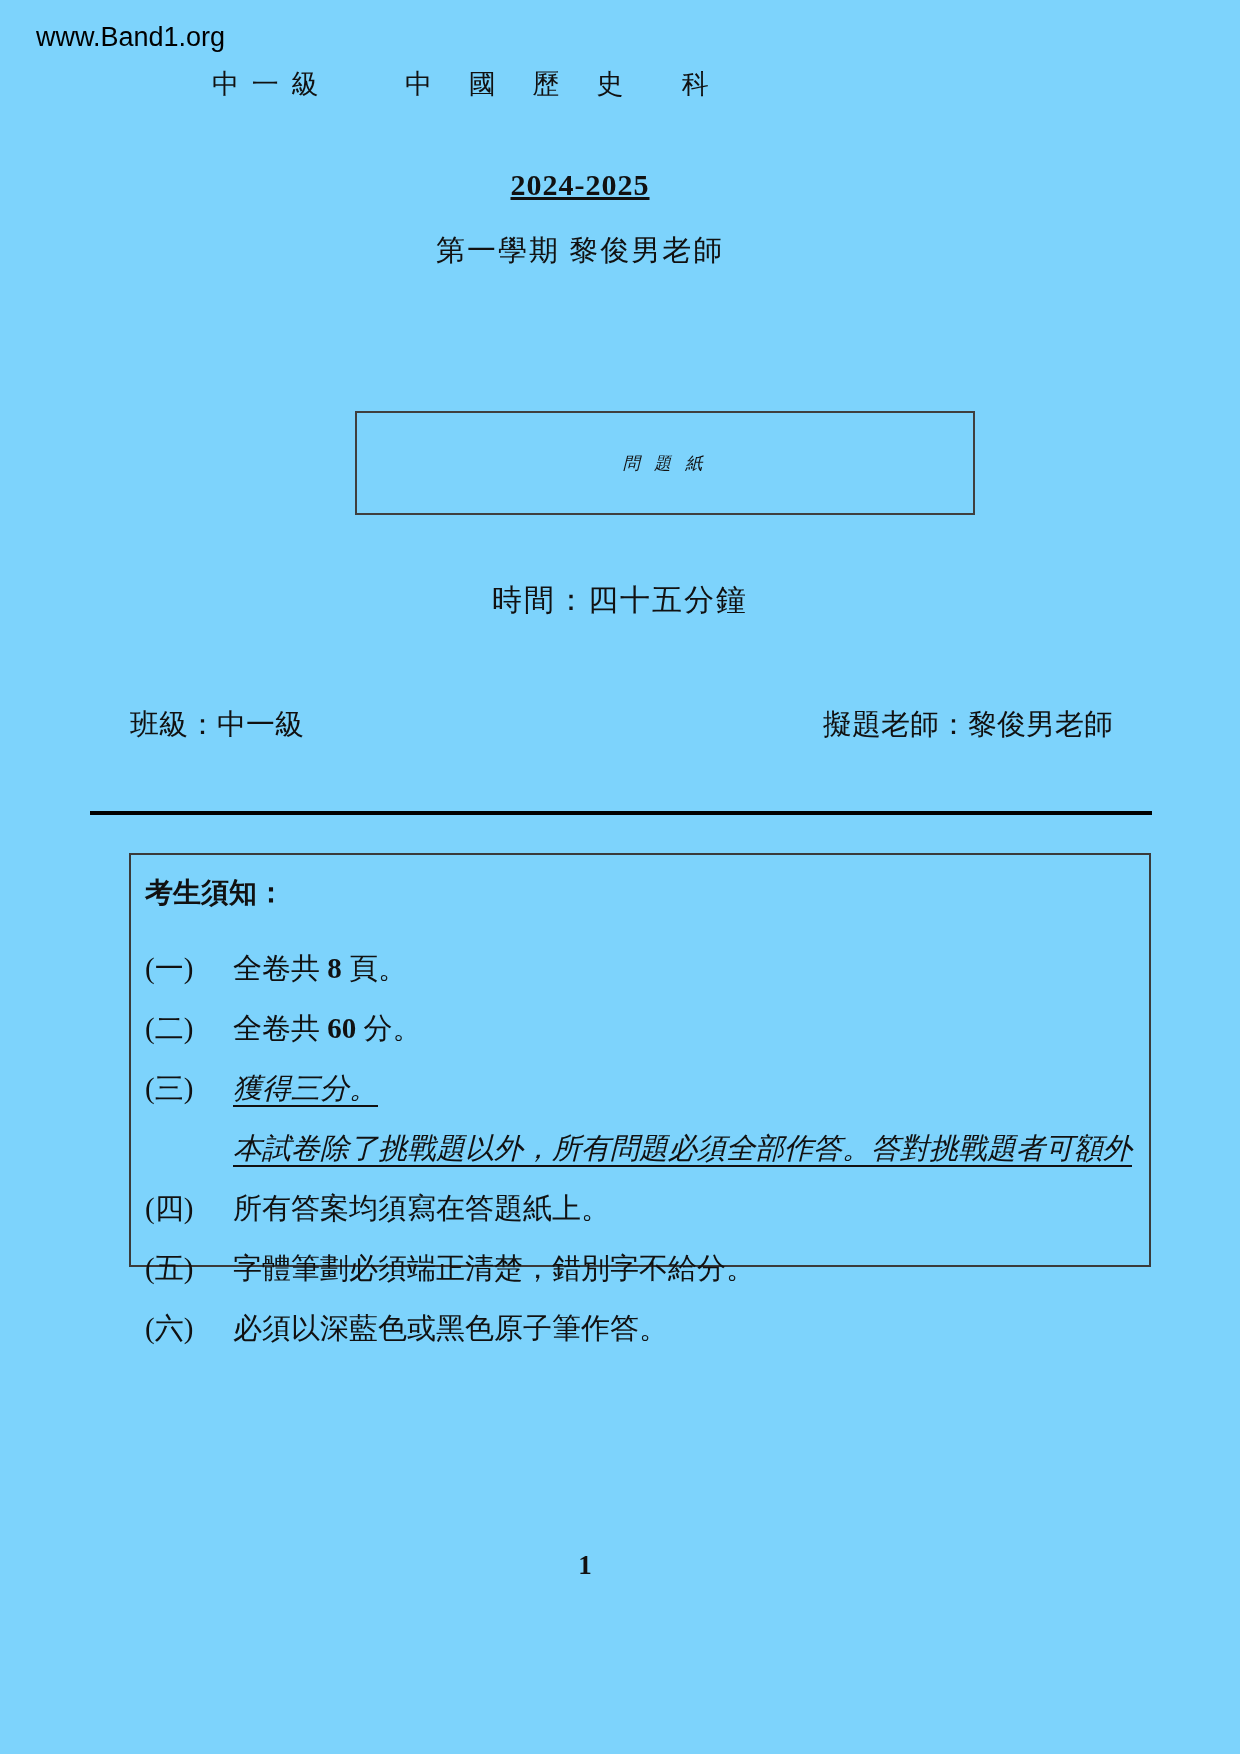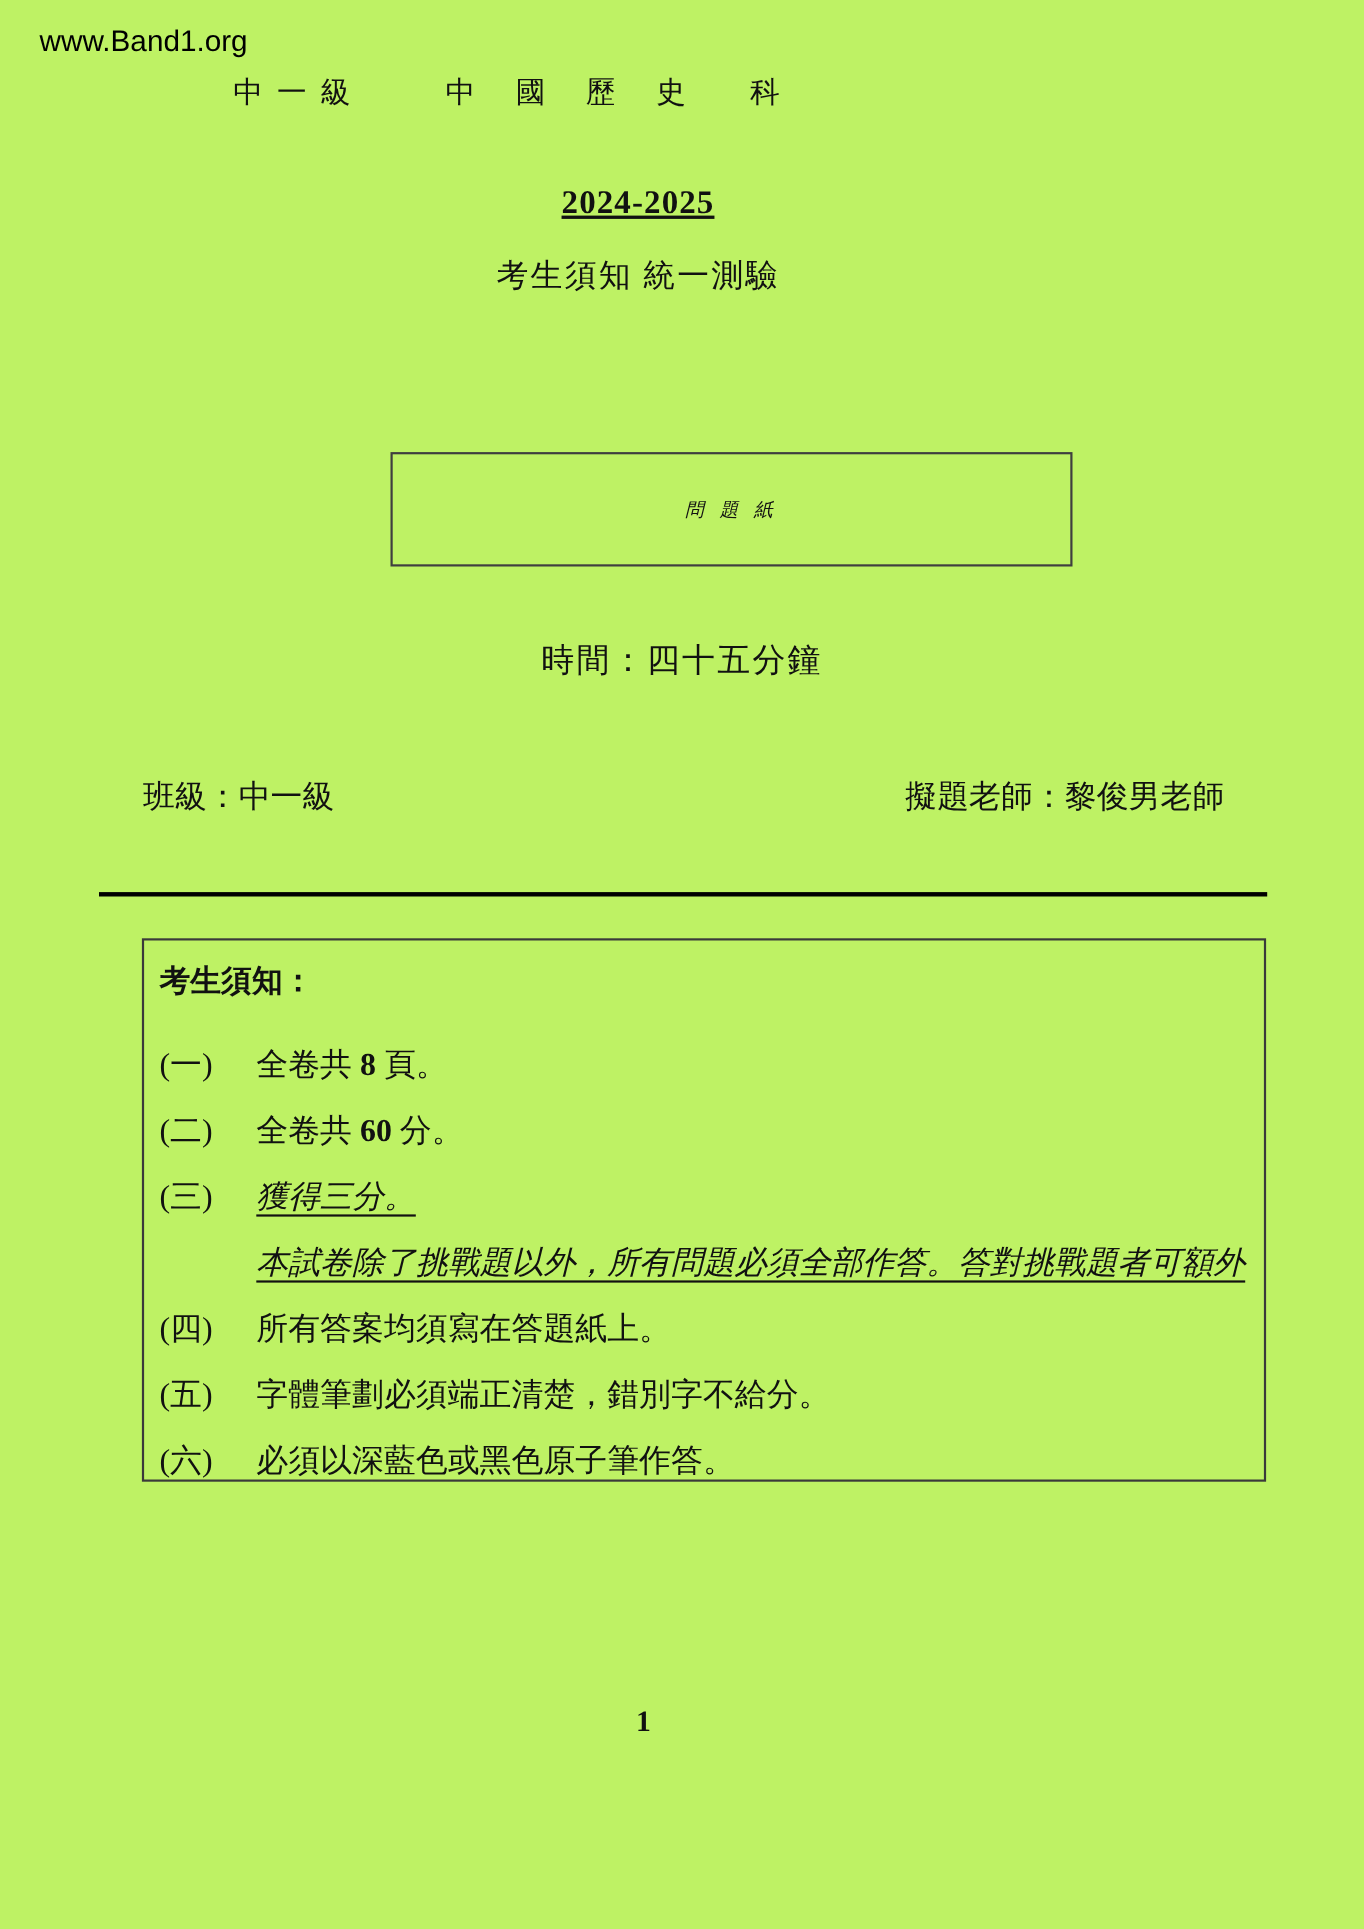--- a/index.html
+++ b/index.html
@@ -1,20 +1,20 @@
 <!DOCTYPE html>
 <html><head>
 <meta charset="utf-8">
 <style>
   html,body{margin:0;padding:0;background:#ffffff;}
   .page{
     position:relative;
     width:1240px;height:1754px;
     margin:0 auto;
-    background:#bef264;
+    background:#7dd3fc;
     color:#111111;
     font-family:"Liberation Serif","DejaVu Serif",serif;
     overflow:hidden;
   }
   .watermark{
     position:absolute;left:36px;top:22px;
     font-family:"Liberation Sans","DejaVu Sans",sans-serif;
     font-size:27px;color:#000;
   }
   .header-row{position:absolute;top:66px;left:0;right:0;height:42px;font-size:27px;}
@@ -33,21 +33,21 @@
   .qp-title{
     font-size:17px;font-weight:normal;font-style:italic;
     letter-spacing:5px;white-space:pre;
   }
   .time-line{position:absolute;left:0;right:0;top:580px;text-align:center;font-size:30px;letter-spacing:2px;}
   .class-row{position:absolute;top:705px;left:130px;right:127px;height:40px;font-size:29px;}
   .class-line{position:absolute;left:0;top:0;}
   .setter-line{position:absolute;right:0;top:0;}
   .thick-rule{position:absolute;top:811px;left:90px;right:88px;height:4px;background:#000;}
   .notice-box{
-    position:absolute;left:129px;right:89px;top:853px;height:494px;
+    position:absolute;left:129px;right:89px;top:853px;height:414px;
     border:2px solid #3a3a3a;
     box-sizing:border-box;
     padding:20px 12px 0 14px;
   }
   .notice-title{font-size:28px;font-weight:bold;line-height:36px;margin:0 0 40px 0;}
   .notice-row{display:flex;font-size:29px;line-height:35px;margin-bottom:25px;}
   .notice-row .num{flex:none;width:88px;}
   .notice-row .txt{flex:1;}
   .em-line{
     font-style:italic;
@@ -75,21 +75,21 @@
   <div class="watermark">www.Band1.org</div>
 
   <div class="header-row">
     <span class="form-level">中 一 級</span>
     <span class="subject-tab">中 國 歷 史  科</span>
   </div>
 
 
   <div class="center-col school-year">2024-2025</div>
 
-  <div class="center-col term-line">考生須知 統一測驗</div>
+  <div class="center-col term-line">第一學期 黎俊男老師</div>
 
 
   <div class="qp-box">
     <span class="qp-title">問 題 紙</span>
   </div>
 
   <div class="time-line">時間：四十五分鐘</div>
 
   <div class="class-row">
     <span class="class-line">班級：中一級</span>

